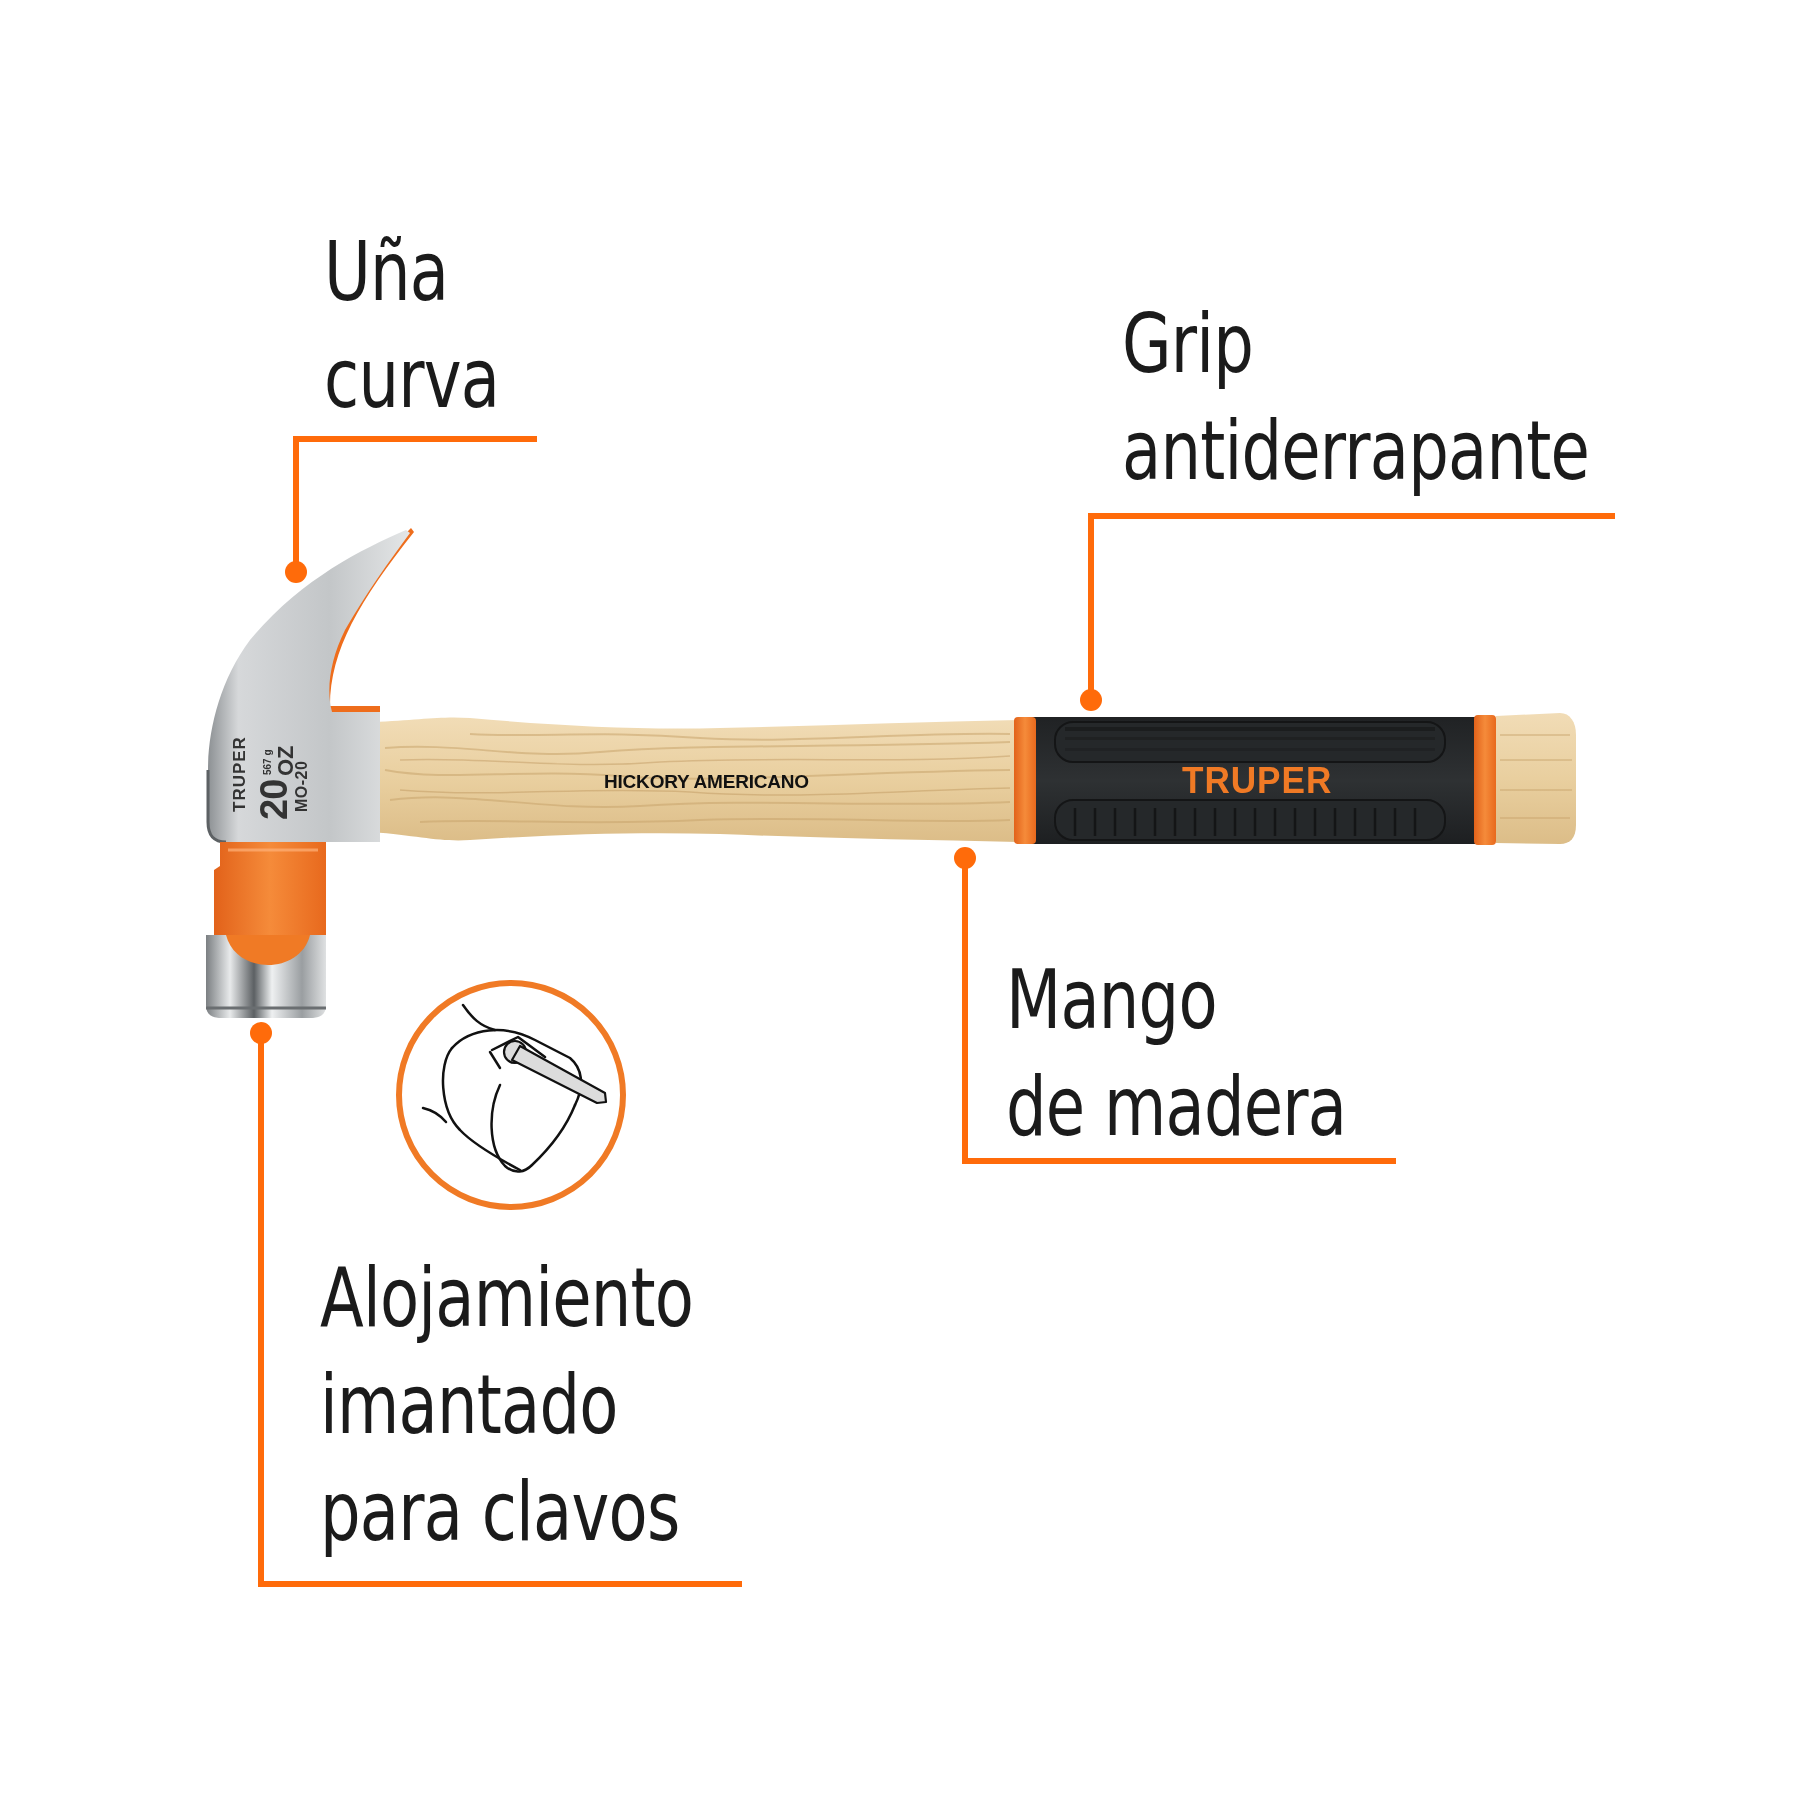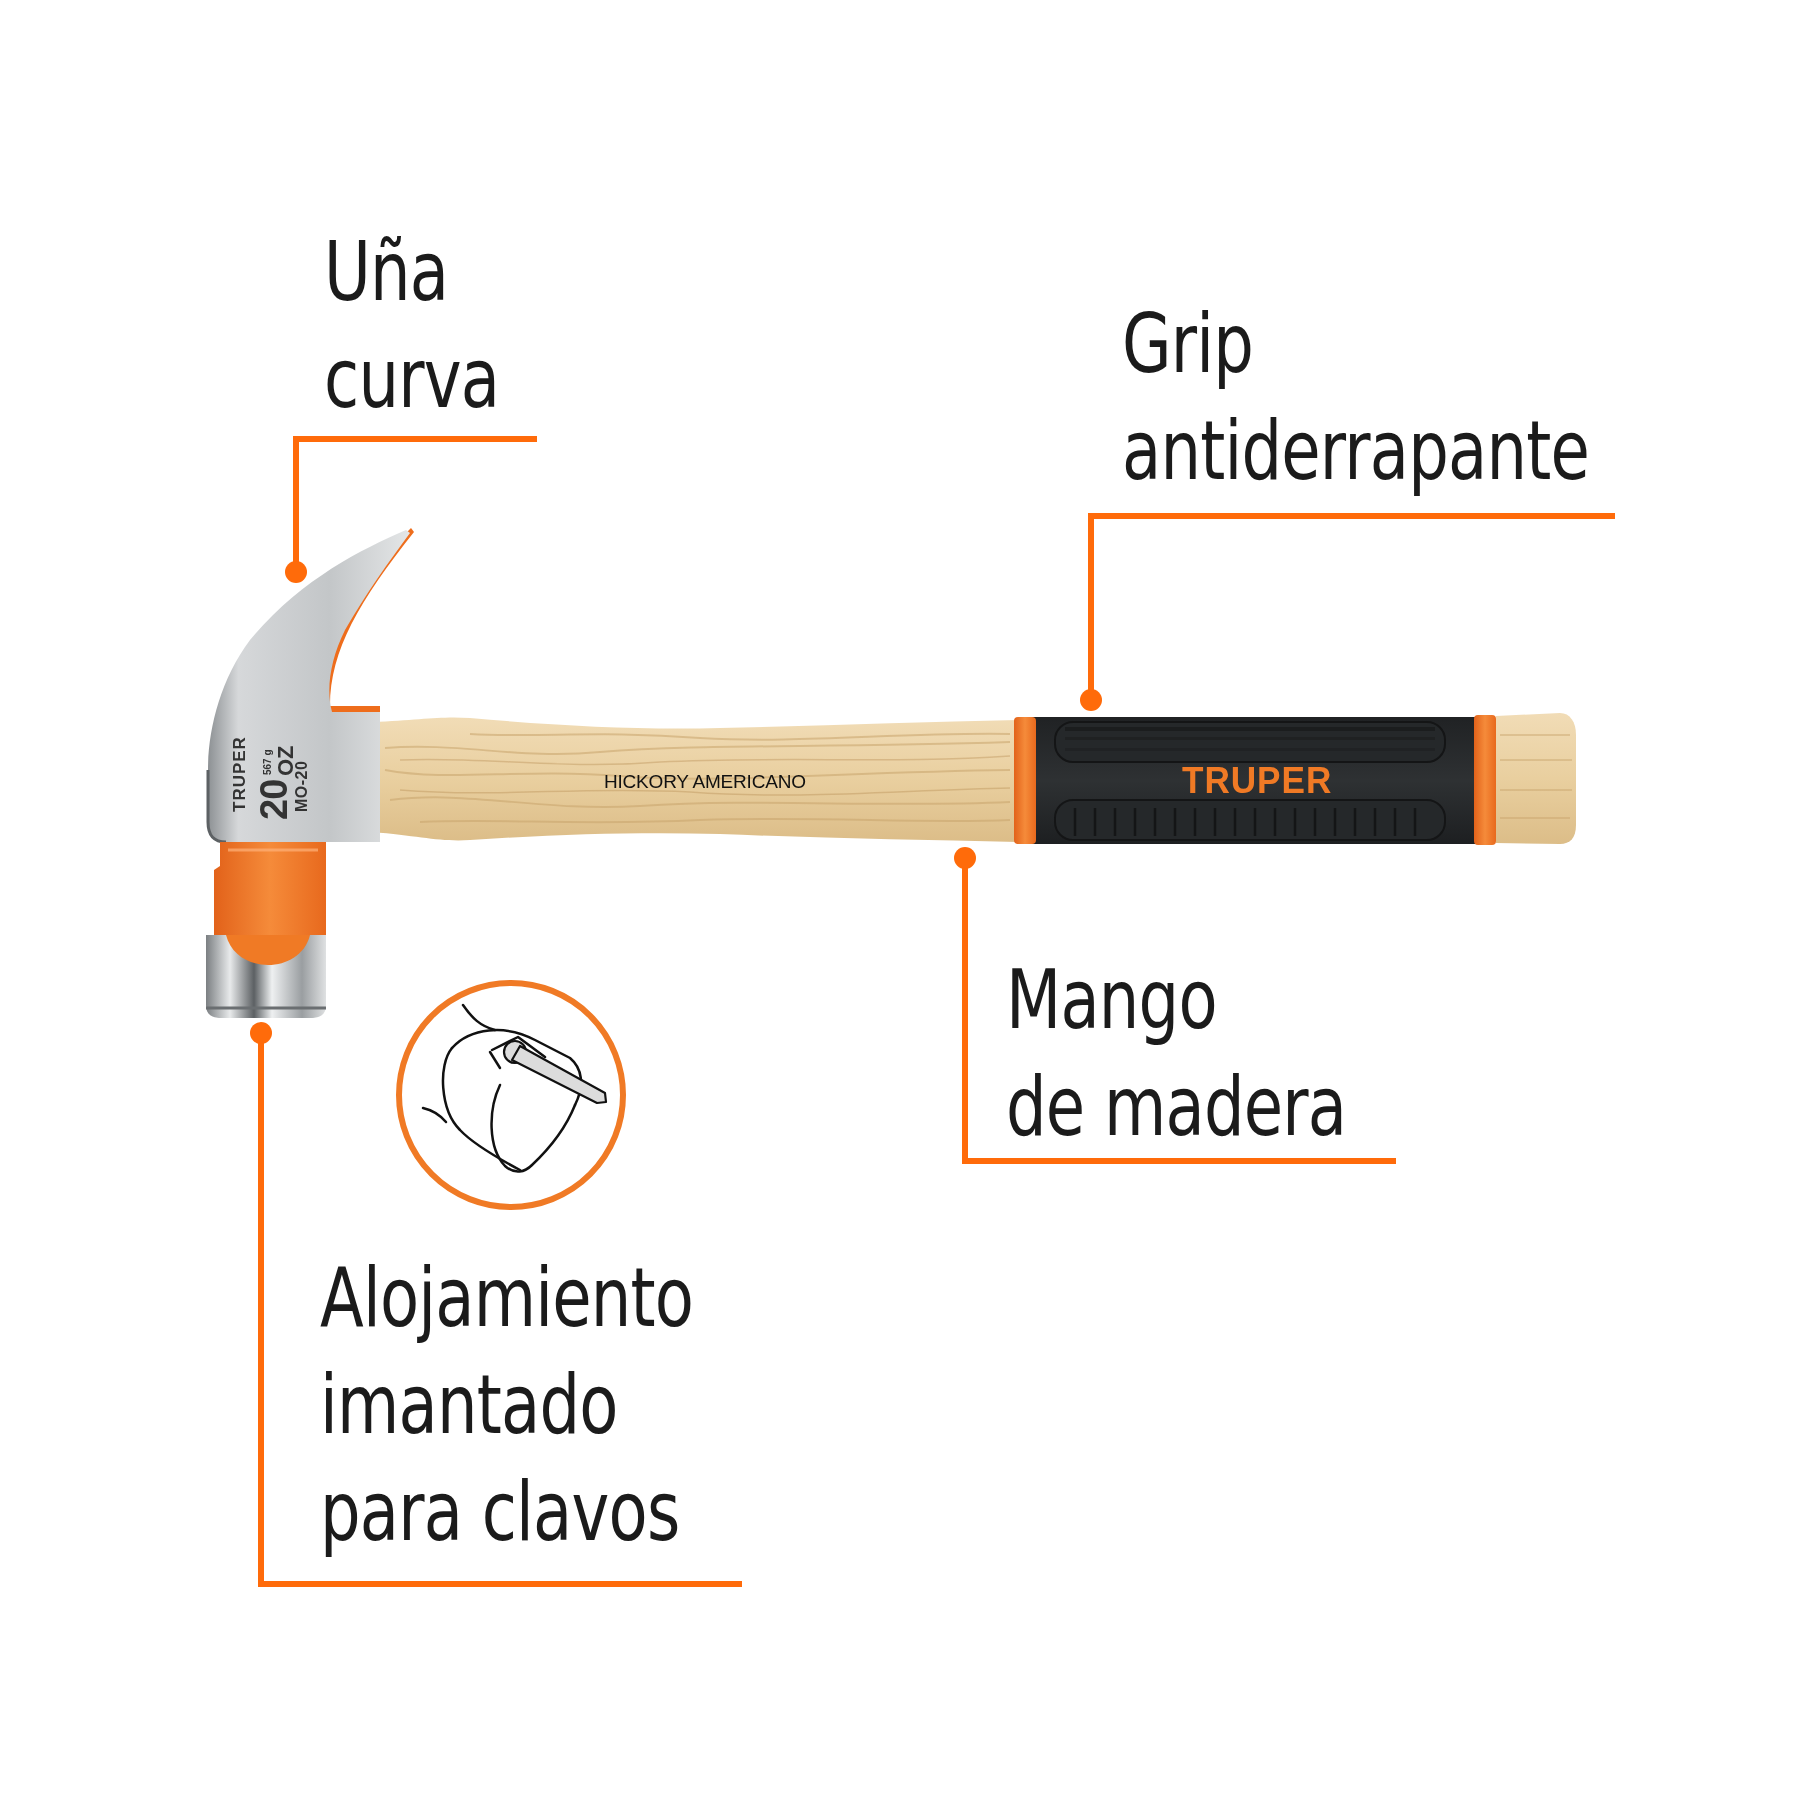--- a/index.html
+++ b/index.html
@@ -17,21 +17,21 @@
     letter-spacing: -1px;
     transform-origin: left top;
     transform: scaleX(0.78);
     white-space: nowrap;
   }
   .label .line { display: block; }
 
   .handle-text {
     position: absolute;
     font-family: "Liberation Sans", sans-serif;
-    font-weight: normal;
+    font-weight: bold;
     font-size: 19px;
     color: #111;
     letter-spacing: -0.2px;
     white-space: nowrap;
   }
   .grip-brand {
     position: absolute;
     font-family: "Liberation Sans", sans-serif;
     font-weight: bold;
     font-size: 37px;

